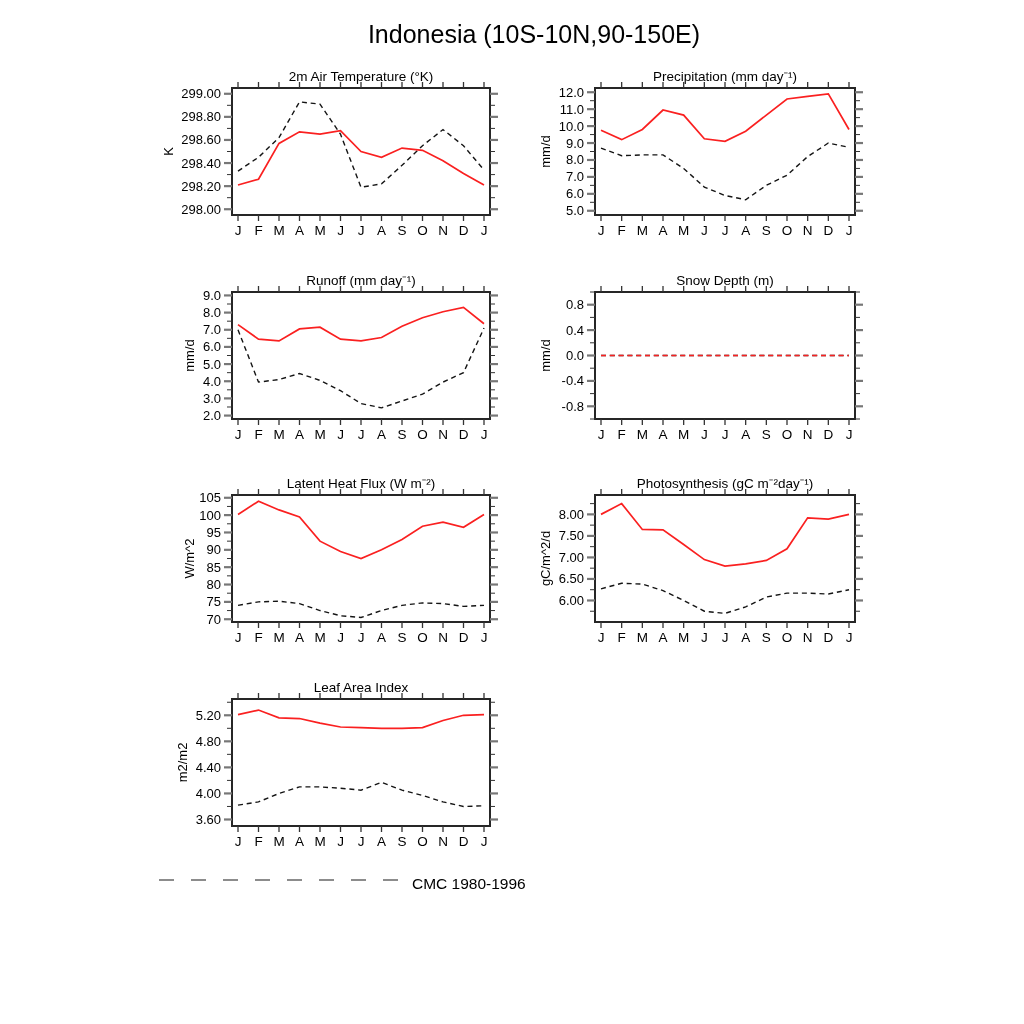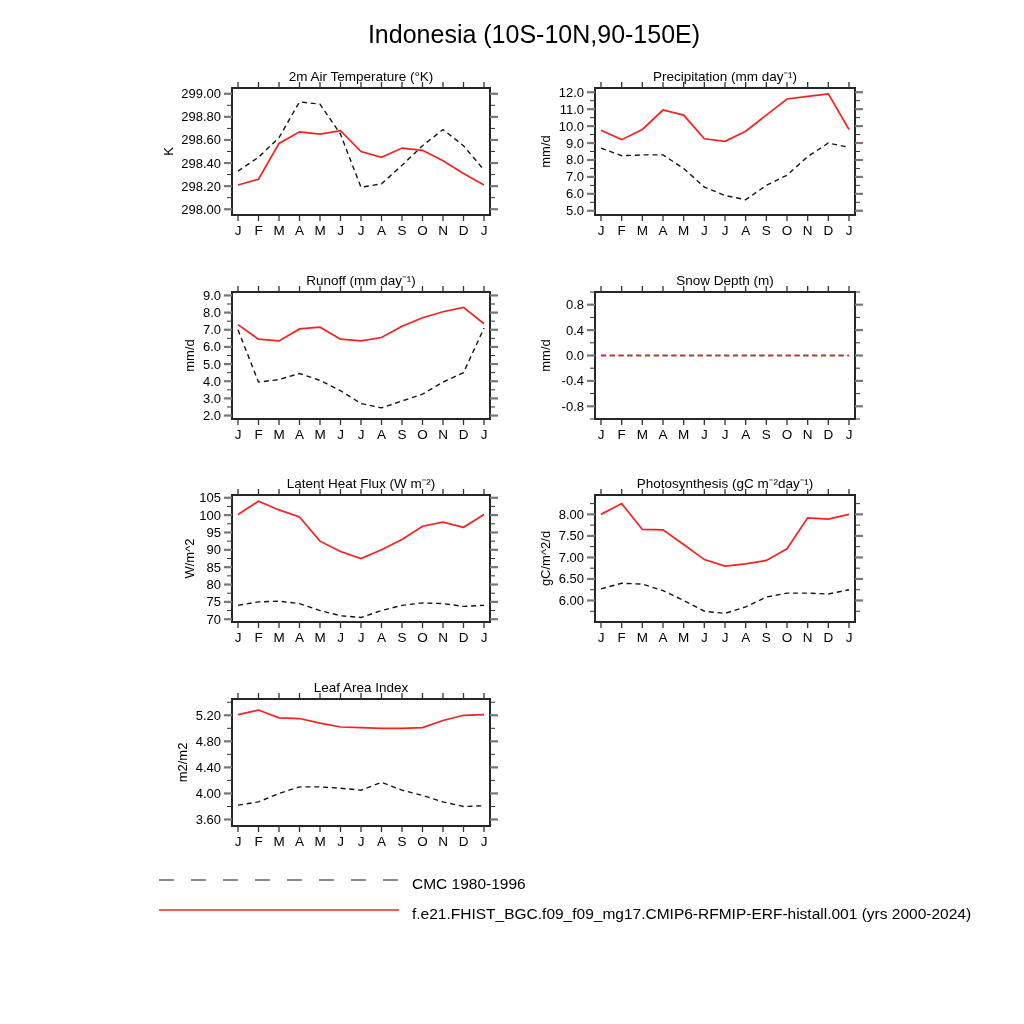--- a/index.html
+++ b/index.html
@@ -564,20 +564,14 @@
         <polyline points="238,714.6307692307693 258.5,710.0717948717949 279,717.8871794871795 299.5,718.5384615384615 320,723.0974358974358 340.5,727.0051282051282 361,727.6564102564103 381.5,728.3076923076924 402,728.3076923076924 422.5,727.6564102564103 443,720.4923076923077 463.5,715.2820512820513 484,714.6307692307693" fill="none" stroke="#fa2020" stroke-width="1.7"></polyline>
       </g>
     </svg>
   <div class="legend">
     <div class="legend-row">
       <svg class="swatch" width="242" height="10">
           <line x1="1" y1="5" x2="241" y2="5" stroke="#8c8c8c" stroke-width="1.8" stroke-dasharray="15,17"></line>
         </svg>
       <span class="legend-label">CMC 1980-1996</span>
     </div>
-    <div class="legend-row">
-      <svg class="swatch" width="242" height="10">
-          <line x1="1" y1="5" x2="241" y2="5" stroke="#fa2020" stroke-width="1.5"></line>
-        </svg>
-      <span class="legend-label">f.e21.FHIST_BGC.f09_f09_mg17.CMIP6-RFMIP-ERF-histall.001 (yrs 2000-2024)</span>
-    </div>
   </div>
 </div>
 
 </body></html>

